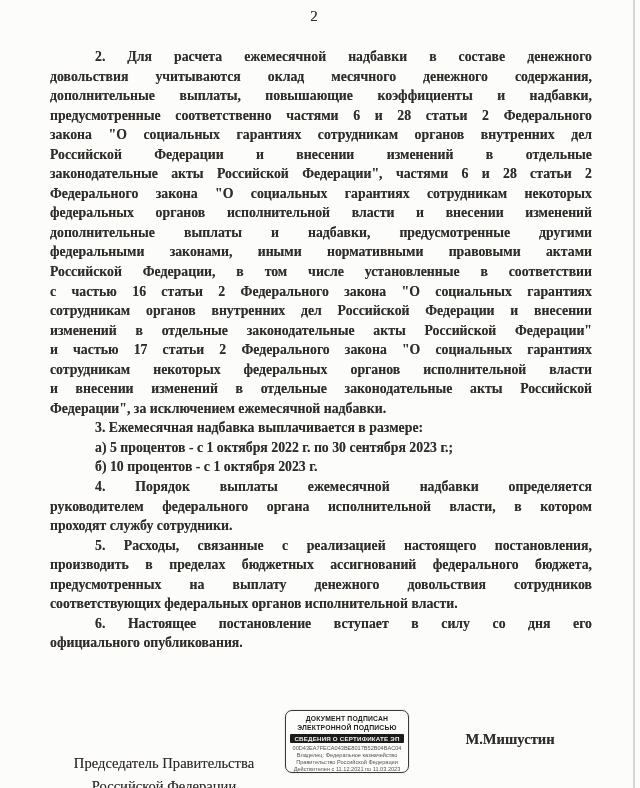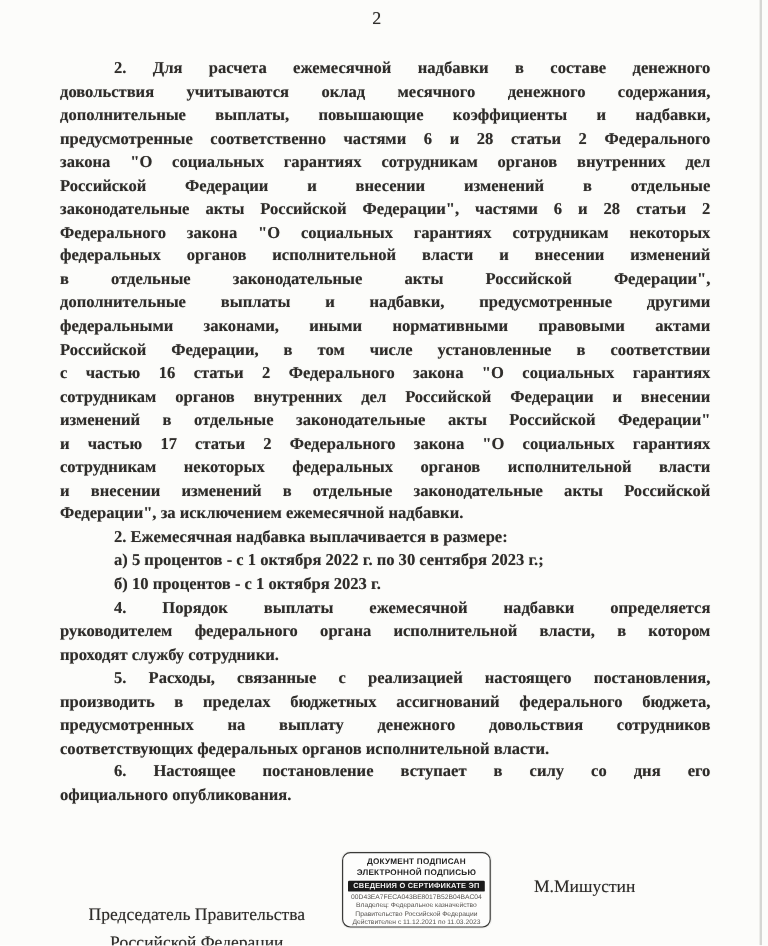--- a/index.html
+++ b/index.html
@@ -29,22 +29,23 @@
   .line.first{text-indent:45px;}
   .line.last{text-align-last:left;}
   .sig-left{
     position:absolute;left:68px;top:712px;width:192px;
     text-align:center;font-size:14.6px;line-height:22.5px;
     text-shadow:0 0 .6px rgba(60,60,60,.55);
     margin-top:40px;
   }
   .sig-name{
     position:absolute;right:65px;top:731px;width:130px;
-    text-align:left;font-size:14.6px;
+    text-align:center;font-size:14.6px;
     text-shadow:0 0 .6px rgba(60,60,60,.55);
+    font-weight:bold;
   }
   .stamp{
     position:absolute;left:285px;top:710px;width:124px;height:63px;
     box-sizing:border-box;
     border:1.5px solid #3a3a38;border-radius:7px;
     background:#fdfdfc;
     padding:4px 4px 2px 4px;
     text-align:center;
     font-family:"Liberation Sans", sans-serif;
     box-shadow:0 0 0 1px rgba(0,0,0,0.05);
@@ -76,32 +77,31 @@
   <div class="doc-body" id="doc-body">
       <div class="line first">2. Для расчета ежемесячной надбавки в составе денежного</div>
       <div class="line">довольствия учитываются оклад месячного денежного содержания,</div>
       <div class="line">дополнительные выплаты, повышающие коэффициенты и надбавки,</div>
       <div class="line">предусмотренные соответственно частями 6 и 28 статьи 2 Федерального</div>
       <div class="line">закона "О социальных гарантиях сотрудникам органов внутренних дел</div>
       <div class="line">Российской Федерации и внесении изменений в отдельные</div>
       <div class="line">законодательные акты Российской Федерации", частями 6 и 28 статьи 2</div>
       <div class="line">Федерального закона "О социальных гарантиях сотрудникам некоторых</div>
       <div class="line">федеральных органов исполнительной власти и внесении изменений</div>
-      <div class="line">в отдельные законодательные акты Российской Федерации",</div>
       <div class="line">дополнительные выплаты и надбавки, предусмотренные другими</div>
       <div class="line">федеральными законами, иными нормативными правовыми актами</div>
       <div class="line">Российской Федерации, в том числе установленные в соответствии</div>
       <div class="line">с частью 16 статьи 2 Федерального закона "О социальных гарантиях</div>
       <div class="line">сотрудникам органов внутренних дел Российской Федерации и внесении</div>
       <div class="line">изменений в отдельные законодательные акты Российской Федерации"</div>
       <div class="line">и частью 17 статьи 2 Федерального закона "О социальных гарантиях</div>
       <div class="line">сотрудникам некоторых федеральных органов исполнительной власти</div>
       <div class="line">и внесении изменений в отдельные законодательные акты Российской</div>
       <div class="line last">Федерации", за исключением ежемесячной надбавки.</div>
-      <div class="line first last">2. Ежемесячная надбавка выплачивается в размере:</div>
+      <div class="line first last">3. Ежемесячная надбавка выплачивается в размере:</div>
       <div class="line first last">а) 5 процентов - с 1 октября 2022 г. по 30 сентября 2023 г.;</div>
       <div class="line first last">б) 10 процентов - с 1 октября 2023 г.</div>
       <div class="line first">4. Порядок выплаты ежемесячной надбавки определяется</div>
       <div class="line">руководителем федерального органа исполнительной власти, в котором</div>
       <div class="line last">проходят службу сотрудники.</div>
       <div class="line first">5. Расходы, связанные с реализацией настоящего постановления,</div>
       <div class="line">производить в пределах бюджетных ассигнований федерального бюджета,</div>
       <div class="line">предусмотренных на выплату денежного довольствия сотрудников</div>
       <div class="line last">соответствующих федеральных органов исполнительной власти.</div>
       <div class="line first">6. Настоящее постановление вступает в силу со дня его</div>

